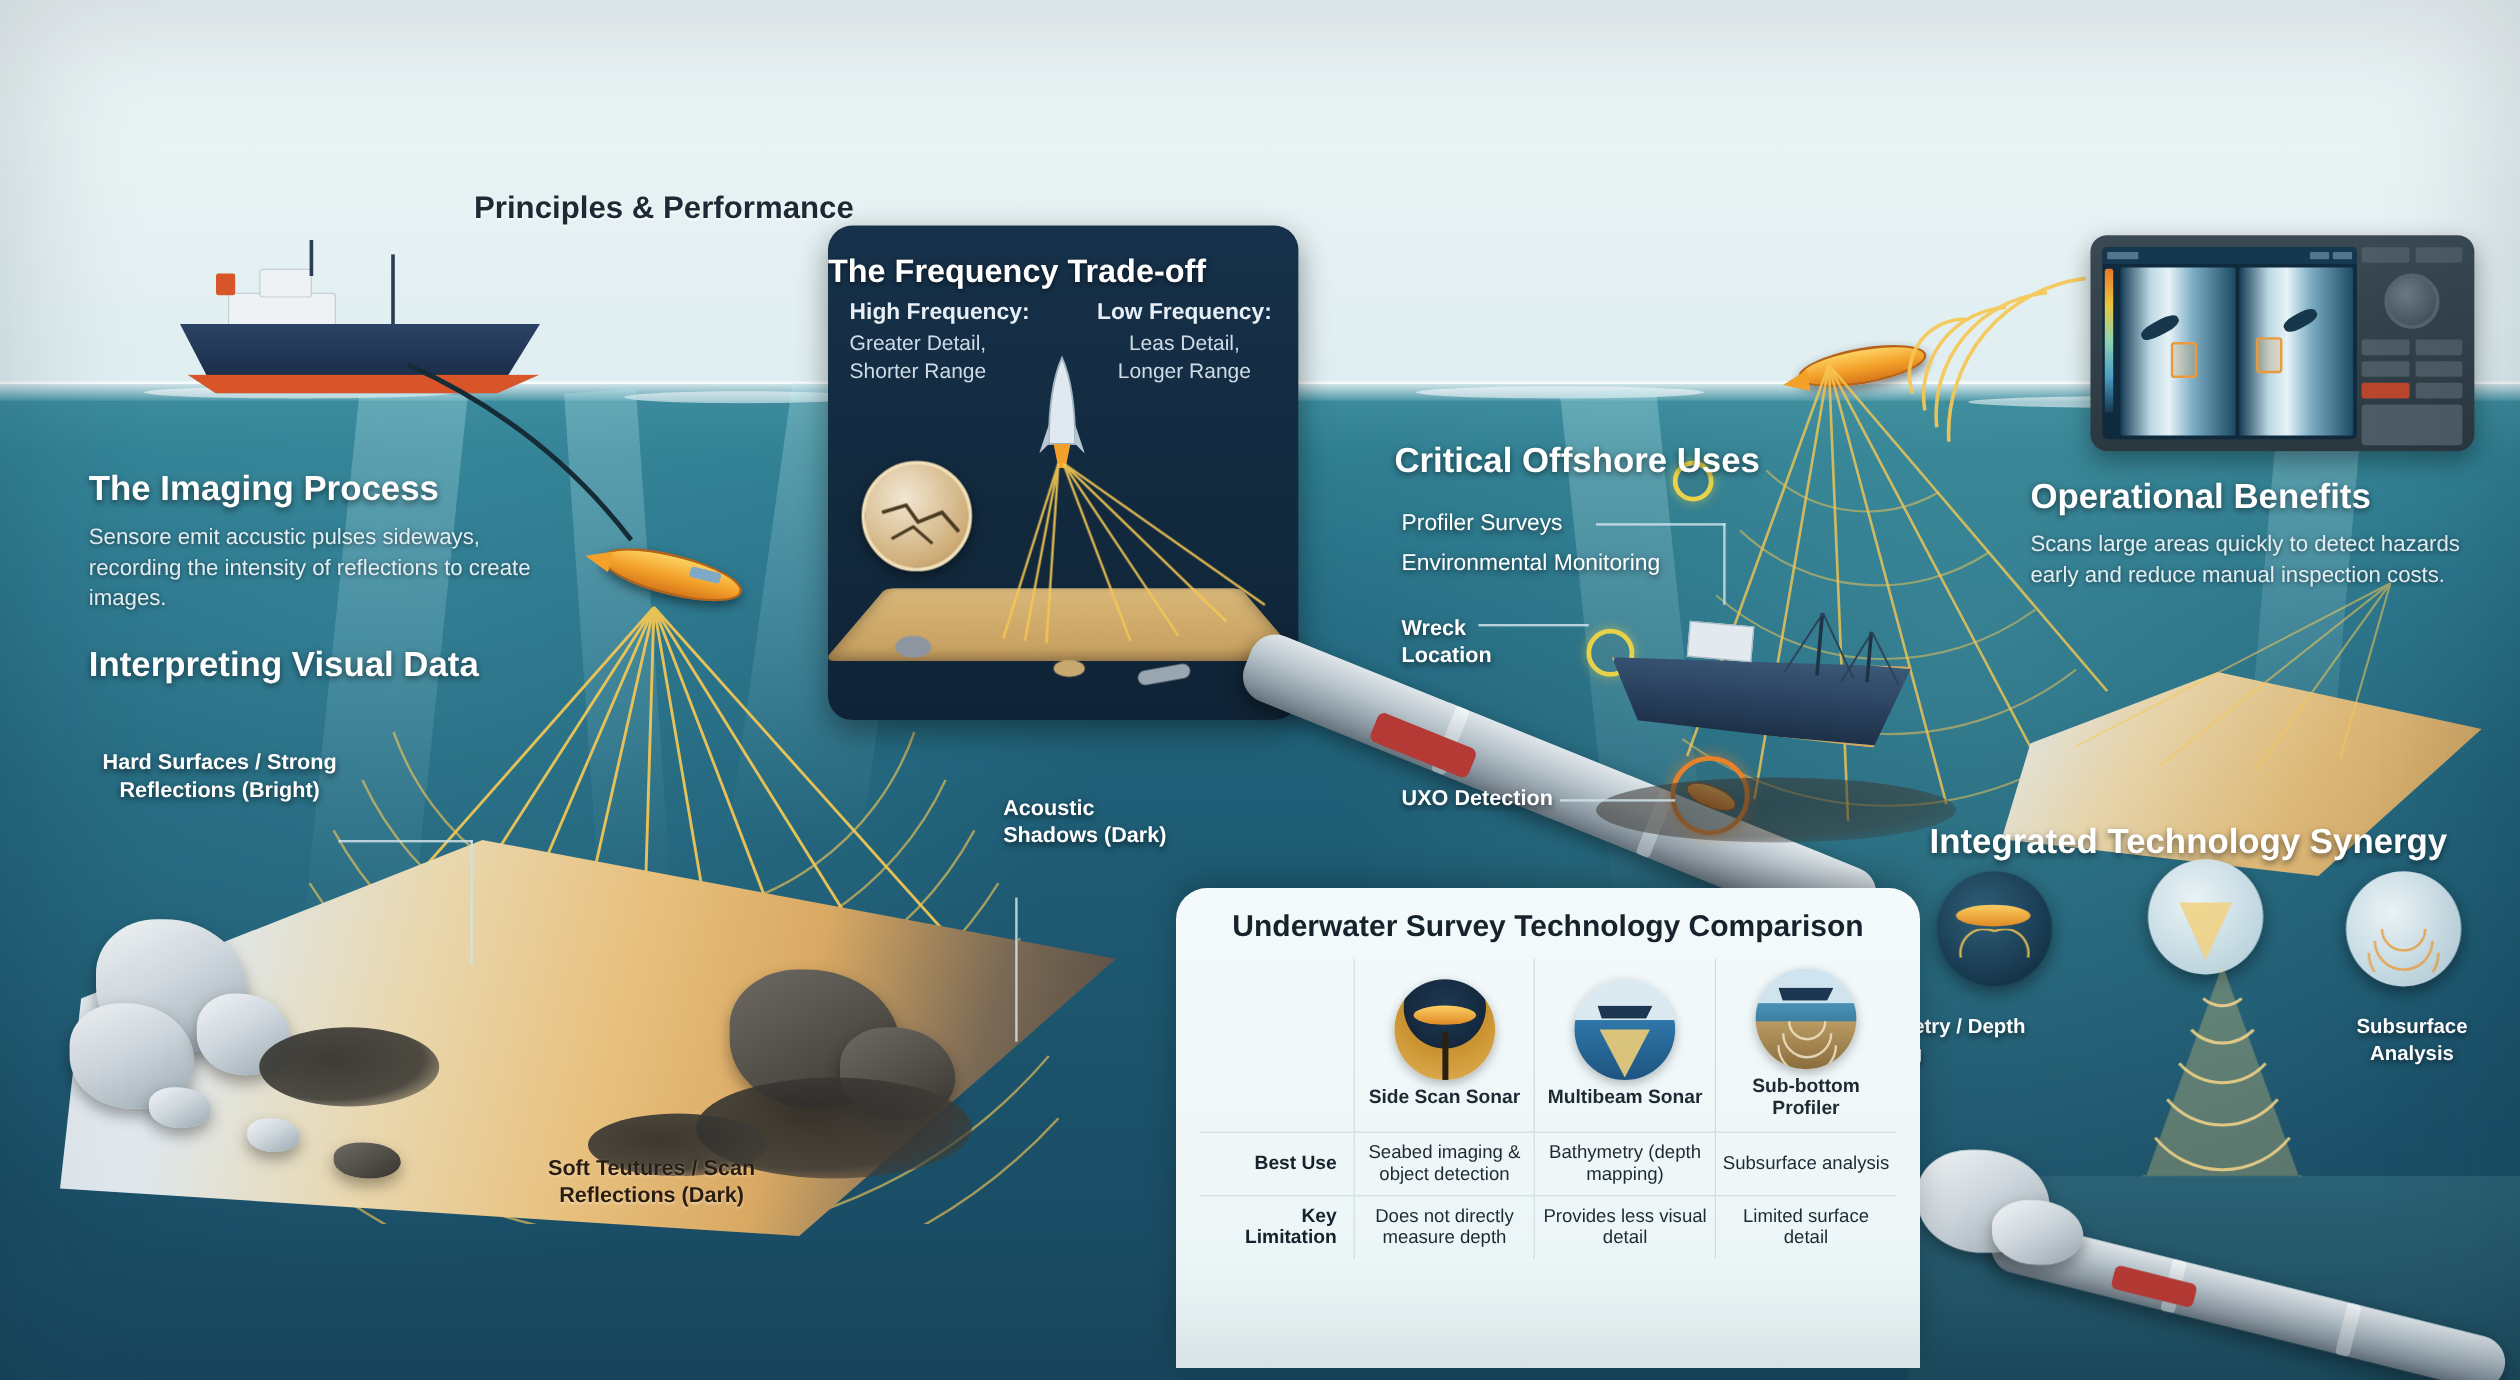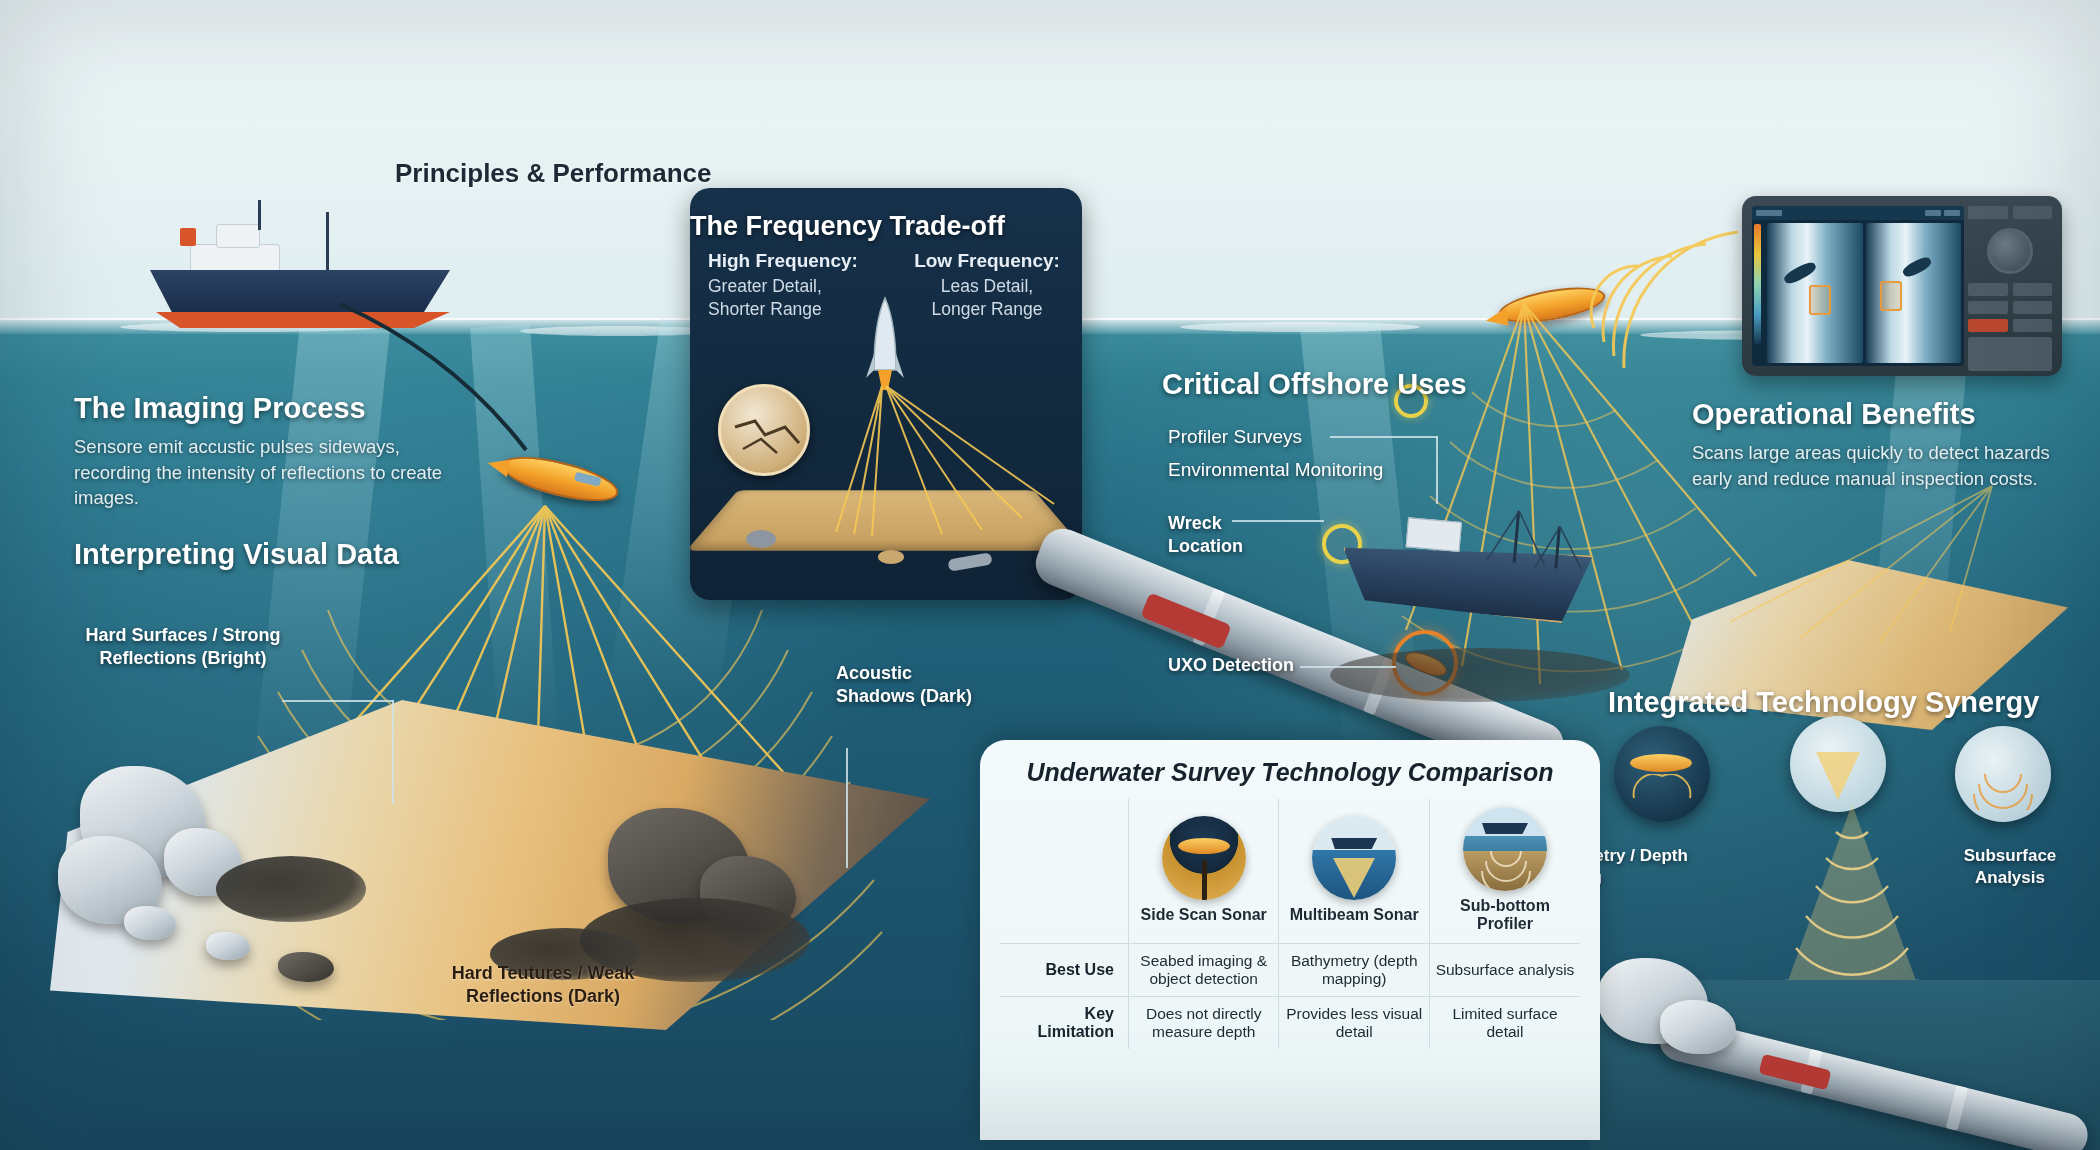--- a/index.html
+++ b/index.html
@@ -317,21 +317,20 @@
   #compare-card {
     position: absolute; left: 980px; top: 740px; width: 620px; height: 400px;
     background: linear-gradient(180deg, #f4fafb 0%, #eaf4f6 100%);
     border-radius: 26px 26px 0 0;
     box-shadow: 0 -6px 26px rgba(0,0,0,.22);
     padding: 18px 20px 0 20px;
   }
   #compare-card .card-title {
     text-align: center; font-size: 25px; font-weight: bold; color: #16222c;
     margin-bottom: 12px;
-    font-style: italic;
   }
   table.cmp { width: 100%; border-collapse: collapse; }
   table.cmp td, table.cmp th {
     text-align: center; vertical-align: middle;
     font-size: 15.5px; color: #1d2a33; padding: 8px 4px;
   }
   table.cmp .rowlab {
     text-align: right; font-weight: bold; font-size: 16px;
     width: 128px; padding-right: 14px; color: #16222c;
   }
@@ -469,21 +468,21 @@
   </div>
 
   <div class="blk" id="blk-interp">
     <div class="h">Interpreting Visual Data</div>
   </div>
 
   <div class="callout" id="co-hard">Hard Surfaces / Strong Reflections (Bright)</div>
   <div class="leader" style="left:282px; top:700px; width:112px;"></div>
   <div class="leader v" style="left:392px; top:700px; height:104px;"></div>
 
-  <div class="callout dark" id="co-soft">Hard Teutures / Weak Reflections (Dark)</div>
+  <div class="callout dark" id="co-soft">Soft Teutures / Scan Reflections (Dark)</div>
 
   <div class="callout" id="co-shadow">Acoustic Shadows (Dark)</div>
   <div class="leader v" style="left:846px; top:748px; height:120px;"></div>
 
   <div id="freq-panel">
     <div class="ft-title">The Frequency Trade-off</div>
 
     <div class="ft-col" id="ft-left">
       <div class="t">High Frequency:</div>
       <div class="s">Greater Detail, Shorter Range</div>

